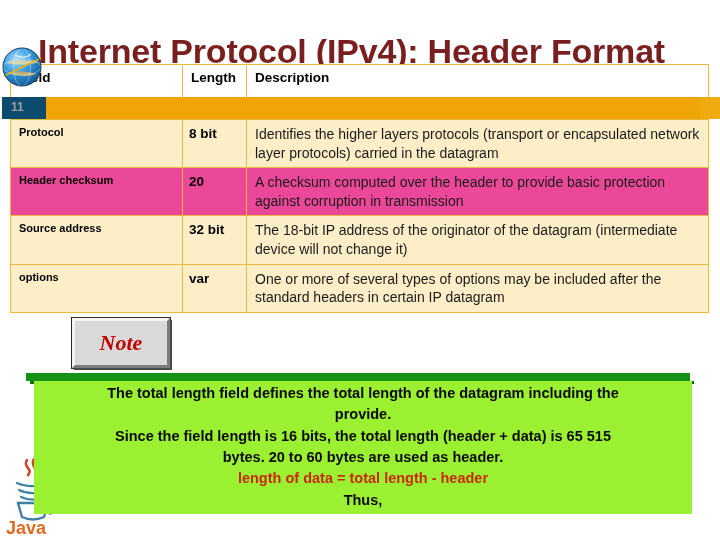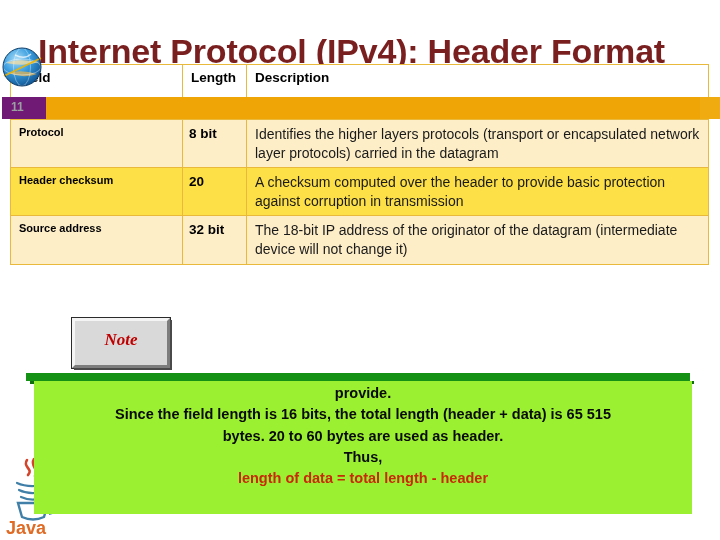--- a/index.html
+++ b/index.html
@@ -39,21 +39,21 @@
     z-index: 6;
   }
 
   
   #slide-number-badge {
     position: absolute;
     left: 2px;
     top: 97px;
     width: 44px;
     height: 22px;
-    background: #701a75;
+    background: #0c4a6e;
     z-index: 7;
   }
   #slide-number-badge span {
     position: absolute;
     left: 9px;
     top: 3px;
     font-size: 12px;
     font-weight: bold;
     color: #9aa0a0;
   }
@@ -106,21 +106,21 @@
     font-weight: bold;
     color: #000000;
     text-align: left;
     vertical-align: top;
   }
   #header-table thead th.th-length {
     word-break: break-all;
   }
 
   #header-table tbody tr.row-alt td { background: #fdeec8; }
-  #header-table tbody tr.row-plain td { background: #fde047; margin-left: 30px; }
+  #header-table tbody tr.row-plain td { background: #ec4899; margin-left: 30px; }
 
   #header-table td.cell-field {
     font-size: 11px;
     font-weight: bold;
     color: #000000;
     line-height: 1.35;
   }
   #header-table td.cell-length {
     font-size: 13.5px;
     font-weight: bold;
@@ -152,21 +152,21 @@
   }
   #note-button .note-label {
     position: absolute;
     left: 0;
     right: 0;
     top: 9px;
     text-align: center;
     font-family: "Liberation Serif", serif;
     font-style: italic;
     font-weight: bold;
-    font-size: 17px;
+    font-size: 22px;
     color: #c00000;
   }
 
   
   #note-bar-dark {
     position: absolute;
     left: 26px;
     top: 373px;
     width: 664px;
     height: 8px;
@@ -268,35 +268,41 @@
     <tr class="row-plain">
       <td class="cell-field">Header checksum</td>
       <td class="cell-length">20</td>
       <td class="cell-desc">A checksum computed over the header to provide basic protection against corruption in transmission</td>
     </tr>
     <tr class="row-alt">
       <td class="cell-field">Source address</td>
       <td class="cell-length">32 bit</td>
       <td class="cell-desc">The 18-bit IP address of the originator of the datagram (intermediate device will not change it)</td>
     </tr>
+    <tr class="row-alt">
+      <td class="cell-field">options</td>
+      <td class="cell-length">var</td>
+      <td class="cell-desc">One or more of several types of options may be included after the standard headers in certain IP datagram</td>
+    </tr>
   </tbody>
 </table>
 
 <div id="note-button">
   <div class="note-label">Note</div>
 </div>
 
 <div id="note-bar-dark-shadow"></div>
 <div id="note-bar-dark"></div>
 <div id="note-box">
+  <div class="note-line">The total length field defines the total length of the datagram including the</div>
   <div class="note-line">provide.</div>
   <div class="note-line">Since the field length is 16 bits, the total length  (header + data) is 65 515</div>
   <div class="note-line">bytes. 20 to 60 bytes are used as header.</div>
+  <div class="note-line accent">length of data = total length - header</div>
   <div class="note-line">Thus,</div>
-  <div class="note-line accent">length of data = total length - header</div>
 </div>
 
 <div id="java-logo">
   <svg viewBox="0 0 58 80" width="58" height="80" aria-hidden="true">
     <g fill="none" stroke="#d4442b" stroke-width="2.6" stroke-linecap="round">
       <path d="M24 20 C30 14 18 12 23 5"></path>
       <path d="M31 21 C37 15 25 12 30 4"></path>
     </g>
     <g stroke="#3f7fa8" stroke-width="2.2" fill="none" stroke-linecap="round">
       <path d="M13 28 C24 33 38 31 45 28"></path>

